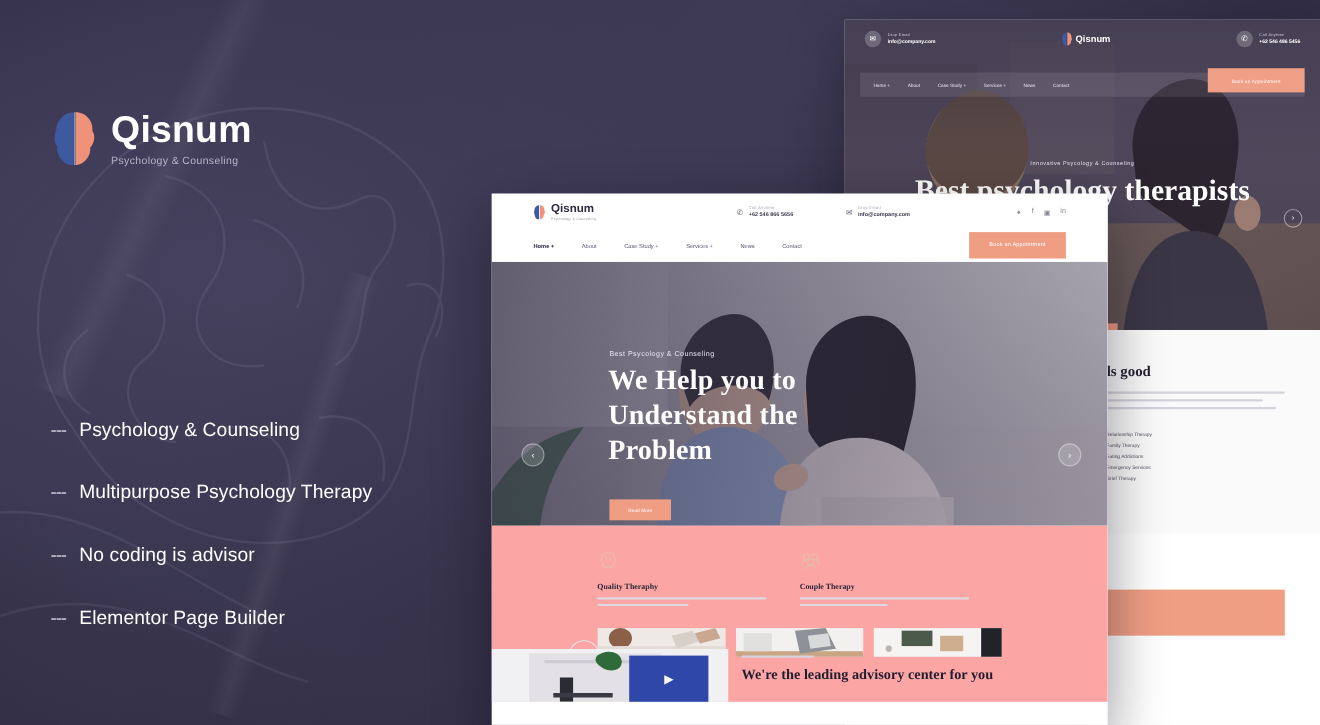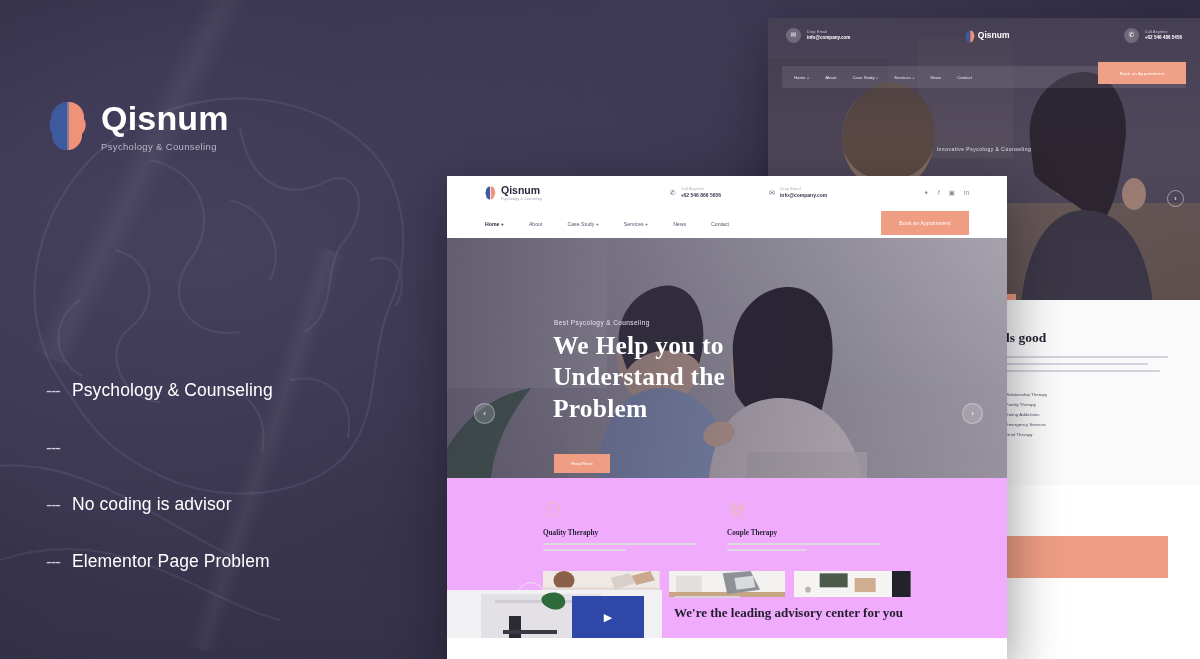--- a/index.html
+++ b/index.html
@@ -133,21 +133,21 @@
   .mf-heyebrow{position:absolute;left:107px;top:81px;font-size:6.5px;color:#e8e4ef;letter-spacing:.4px;}
   .mf-h1{position:absolute;left:106px;top:92px;width:270px;font-family:"Liberation Serif",serif;
      font-size:25.5px;font-weight:700;color:#fff;line-height:1.23;letter-spacing:.2px;}
   .mf-hbtn{position:absolute;left:107px;top:216px;width:56px;height:19px;background:#ef9e83;
      display:flex;align-items:center;justify-content:center;font-size:4.4px;color:#fff;}
   .mf-nav-a{position:absolute;top:165px;width:21px;height:21px;border-radius:50%;
      background:rgba(255,255,255,.16);border:1px solid rgba(255,255,255,.35);
      display:flex;align-items:center;justify-content:center;color:#fff;font-size:8px;}
   .mf-nav-a.l{left:27px;} .mf-nav-a.r{right:24px;}
 
-  .mf-body{background:#f0abfc;padding:22px 0 0;position:relative;height:160px;}
+  .mf-body{background:#fca5a5;padding:22px 0 0;position:relative;height:160px;}
   .mf-cards{display:flex;padding:0 96px;gap:0;}
   .mf-card{flex:1;padding-right:24px;}
   .mf-cic2{width:20px;height:20px;margin-bottom:9px;}
   .mf-ct{font-family:"Liberation Serif",serif;font-size:7.2px;font-weight:700;color:#2a2539;margin-bottom:6px;}
   .mf-cl2{display:flex;flex-direction:column;gap:4px;}
   .mf-cln{height:2.2px;background:#ddd9e2;border-radius:1px;}
   .mf-thumbs{display:flex;gap:9px;padding:20px 96px 0;}
   .mf-th{flex:1;height:26px;overflow:hidden;position:relative;}
   .mf-low{position:absolute;left:0;bottom:0;width:100%;height:48px;display:flex;}
   .mf-lowL{width:215px;position:relative;background:#f4f3f6;}
@@ -204,28 +204,29 @@
   </div>
 
 
   <div class="feat-list">
     <div class="feat">
       <span class="feat-dash">---</span>
       <span class="feat-label">Psychology &amp; Counseling</span>
     </div>
     <div class="feat">
       <span class="feat-dash">---</span>
+      <span class="feat-label">Multipurpose Psychology Therapy</span>
     </div>
     <div class="feat">
       <span class="feat-dash">---</span>
       <span class="feat-label">No coding is advisor</span>
     </div>
     <div class="feat">
       <span class="feat-dash">---</span>
-      <span class="feat-label">Elementor Page Problem</span>
+      <span class="feat-label">Elementor Page Builder</span>
     </div>
   </div>
 </div>
 
 <div class="mock mock-back">
 
   <div class="mb-hero">
     <div class="mb-photo">
       <svg class="ph" viewBox="0 0 432 300" preserveAspectRatio="none">
         <defs>
@@ -283,20 +284,21 @@
       <span class="mb-navi">Home +</span>
       <span class="mb-navi">About</span>
       <span class="mb-navi">Case Study +</span>
       <span class="mb-navi">Services +</span>
       <span class="mb-navi">News</span>
       <span class="mb-navi">Contact</span>
     </div>
     <div class="mb-btn">Book an Appointment</div>
 
     <div class="mb-sub">Innovative Psycology &amp; Counseling</div>
+    <div class="mb-h1">Best psychology therapists</div>
     <div class="mb-arrow">›</div>
     <div class="mb-hbtn">Read More</div>
   </div>
 
   <div class="mb-side"></div>
 
   <div class="mb-card">
     <div class="mb-eyebrow">Welcome To Qisnum</div>
     <div class="mb-h2">Quality therapy makes your family feels good</div>
     <div class="mb-para">

